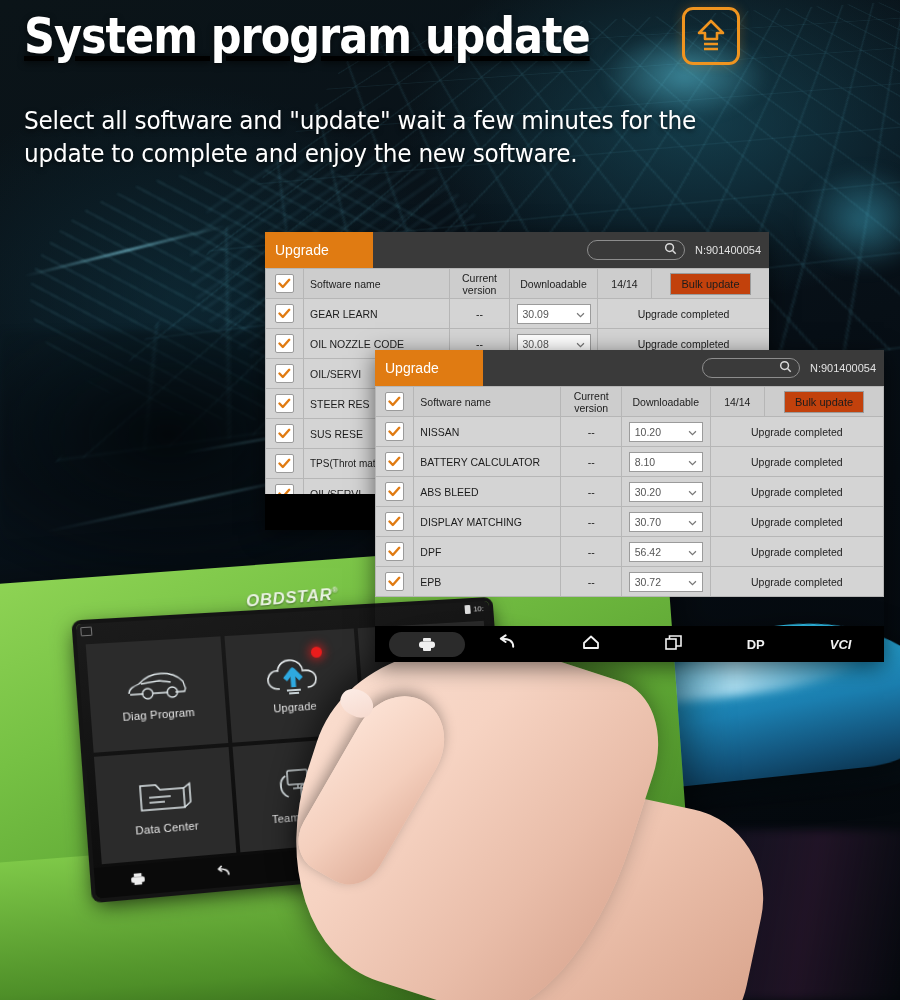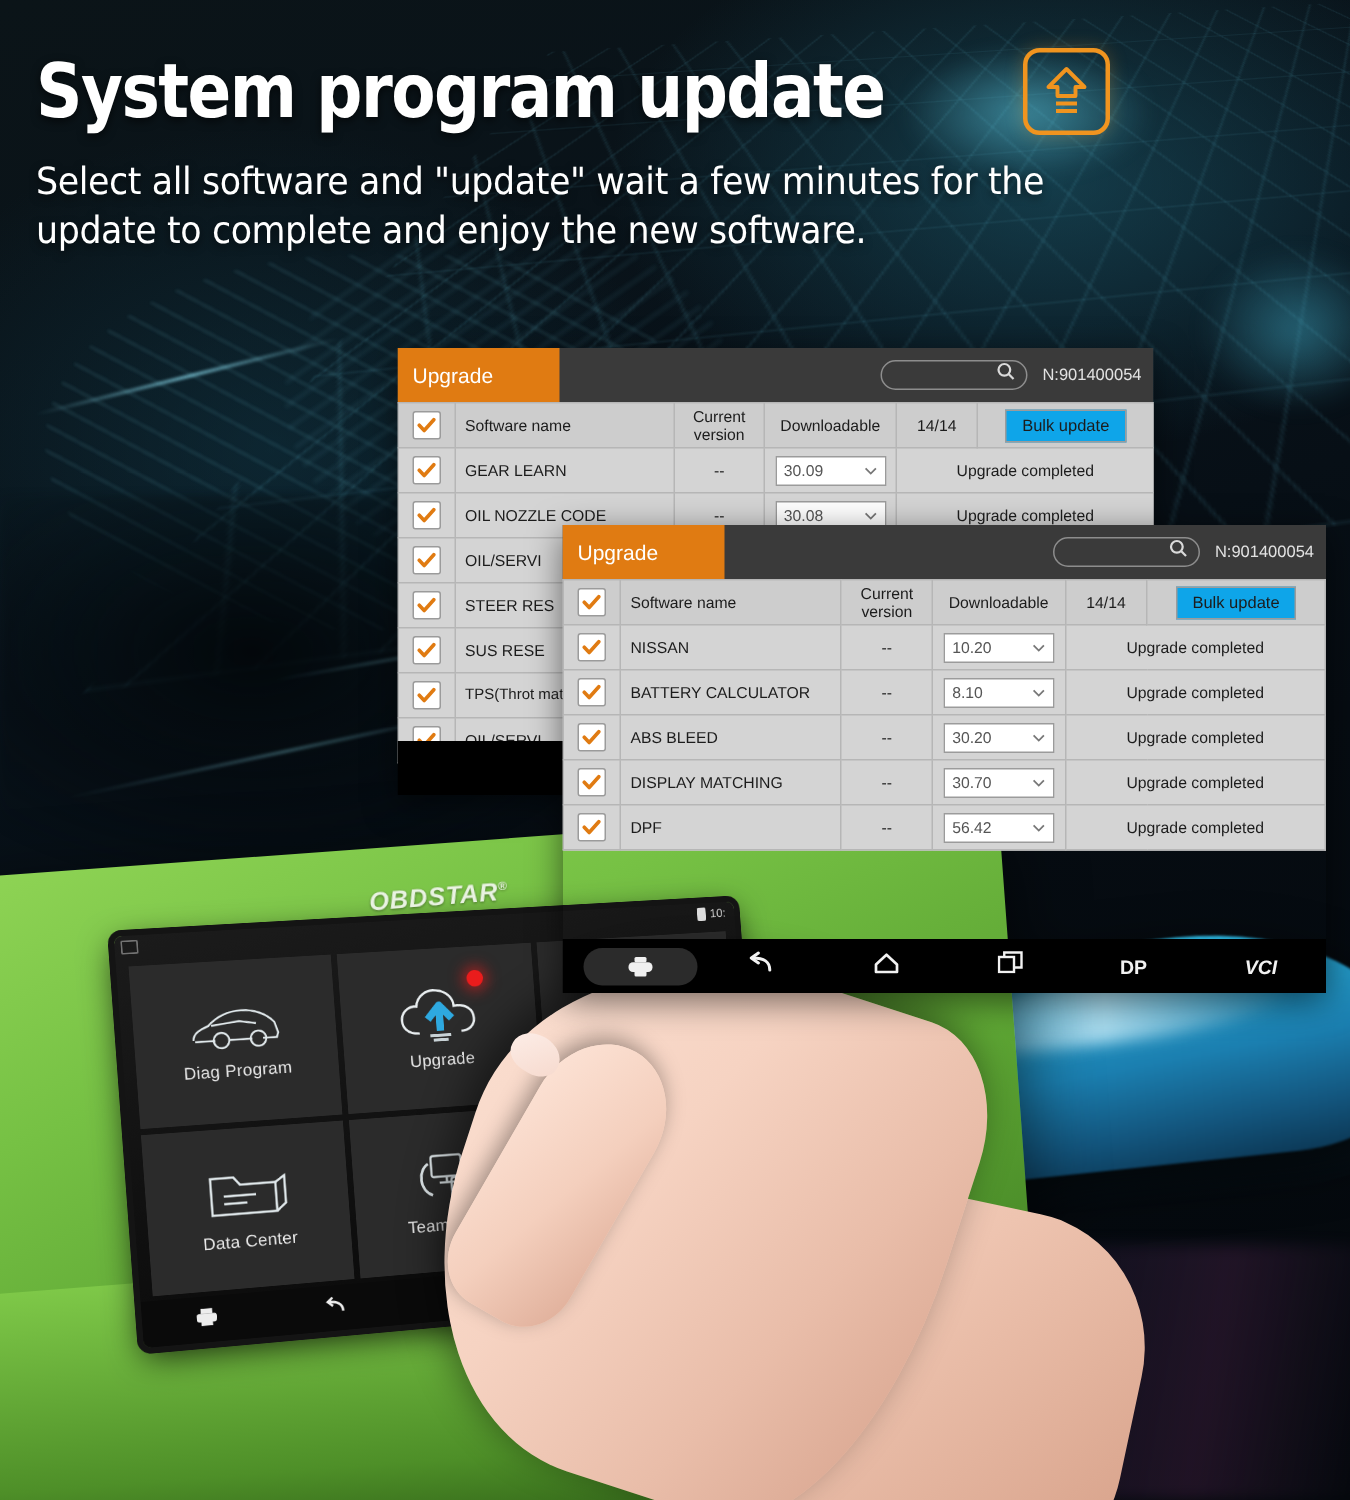--- a/index.html
+++ b/index.html
@@ -196,22 +196,22 @@
   }
   .hand2 {
     position: absolute; left: 420px; top: 790px; width: 340px; height: 230px;
     background: linear-gradient(130deg, #f8d9ca 0%, #eec4b0 45%, #d7a189 100%);
     border-radius: 50% 26% 14% 30% / 46% 40% 30% 40%;
     transform: rotate(12deg);
   }
 
   
   .title-row {
-    position: absolute; left: 24px; top: 32px;
-    display: flex; align-items: center; 
+    position: absolute; left: 24px; top: 7px;
+    display: flex; align-items: center;  text-decoration: underline;
   }
   .title-main {
     color: #ffffff;
     font-family: "DejaVu Sans", sans-serif;
     font-weight: 700;
     font-size: 50px;
     line-height: 1;
     letter-spacing: -1.2px;
     transform: scaleX(.86);
     transform-origin: left center;
@@ -287,21 +287,21 @@
   }
   .chk svg { display:block; }
   .vbox {
     display: inline-flex; align-items: center; justify-content: space-between;
     width: 74px; height: 20px; background: #fff; border: 1px solid #9b9b9b;
     padding: 0 5px; font-size: 10.5px; color: #555;
   }
   .vbox .cv { flex: 1; text-align: left; }
   .status-ok { color: #4f9e57; font-size: 10.5px; }
   .btn-bulk {
-    display: inline-block; background: #0ea5e9; border: 1px solid #9b9b9b;
+    display: inline-block; background: #c2410c; border: 1px solid #9b9b9b;
     padding: 4px 10px; font-size: 11px; color: #1c1c1c; white-space: nowrap;
   }
   .head-bulk { width: 118px; text-align: center; padding: 0 4px; }
 
   .panel-nav {
     position: absolute; left: 0; bottom: 0; width: 100%; height: 36px;
     background: #000000;
     display: flex; align-items: center;
   }
   .nav-print {
@@ -762,20 +762,38 @@
             <span class="vbox">
               <span class="cv">56.42</span>
               <span><svg width="9" height="6" viewBox="0 0 10 7" fill="none" stroke="#777" stroke-width="1.4">
                     <path d="M1 1.5 L5 5.5 L9 1.5"></path>
                   </svg></span>
             </span>
           </td>
           <td class="c-stat status-ok" colspan="2">Upgrade completed</td>
         </tr>
 
+        <tr>
+          <td class="c-chk"><span class="chk">
+                <svg width="13" height="11" viewBox="0 0 13 11" fill="none" stroke="#e07b12" stroke-width="2.4" stroke-linecap="round" stroke-linejoin="round">
+                  <path d="M1.5 5.5 L4.8 9 L11.2 1.8"></path>
+                </svg>
+              </span></td>
+          <td class="c-name">EPB</td>
+          <td class="c-ver">--</td>
+          <td class="c-dl">
+            <span class="vbox">
+              <span class="cv">30.72</span>
+              <span><svg width="9" height="6" viewBox="0 0 10 7" fill="none" stroke="#777" stroke-width="1.4">
+                    <path d="M1 1.5 L5 5.5 L9 1.5"></path>
+                  </svg></span>
+            </span>
+          </td>
+          <td class="c-stat status-ok" colspan="2">Upgrade completed</td>
+        </tr>
       </tbody>
     </table>
 
     <div class="panel-nav">
       <div class="nav-print">
         <svg width="18" height="15" viewBox="0 0 18 15" fill="#f0f0f0">
           <rect x="5" y="1" width="8" height="3.5" rx="1"></rect>
             <rect x="1" y="4.5" width="16" height="6.5" rx="3"></rect>
             <rect x="5" y="9.5" width="8" height="4.5" rx="1"></rect>
         </svg>

